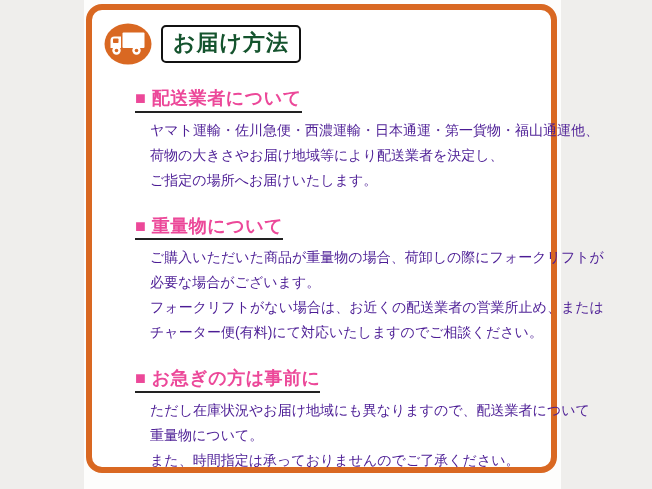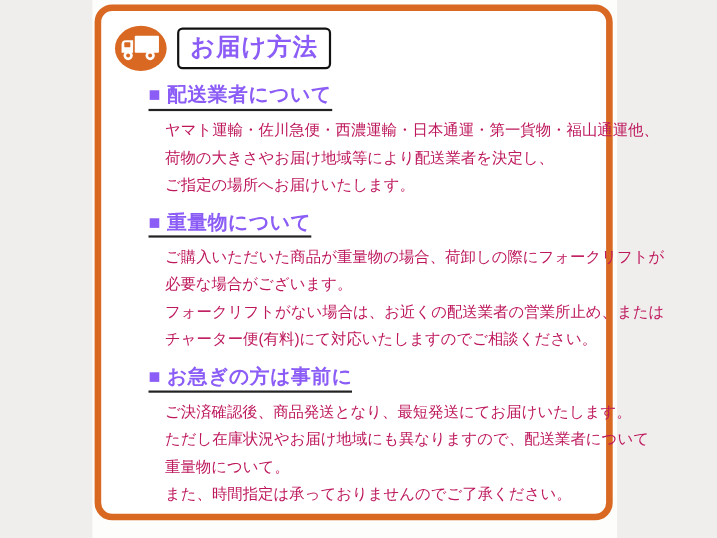--- a/index.html
+++ b/index.html
@@ -49,47 +49,47 @@
     flex: 0 0 auto;
     display: block;
   }
   .title-box {
     display: inline-block;
     border: 2px solid #111111;
     border-radius: 5px;
     padding: 3px 10px 4px 10px;
     font-size: 22px;
     font-weight: bold;
-    color: #8b5cf6;
+    color: #14532d;
     letter-spacing: 1px;
     line-height: 1.2;
   }
   .sections {
     margin: 6px 0 0 43px;
     color: #1c1c1c;
   }
   .sec {
     margin-top: 11px;
   }
   .sec-heading {
     display: inline-block;
     font-size: 18px;
     font-weight: bold;
-    color: #8b5cf6;
+    color: #ec4899;
     border-bottom: 2px solid #222222;
     padding-bottom: 1px;
-    margin: 0 0 5px 0;
+    margin: 12px 0 5px 0;
     letter-spacing: 0.5px;
     line-height: 1.2;
   }
   .sec-body {
     margin-left: 15px;
     font-size: 14px;
     line-height: 25px;
-    color: #be185d;
+    color: #4c1d95;
   }
   .body-line {
     white-space: nowrap;
   }
 </style>
 </head>
 <body>
 
 <div class="page">
   <div class="white-column"></div>
@@ -133,21 +133,20 @@
           <div class="body-line">ご購入いただいた商品が重量物の場合、荷卸しの際にフォークリフトが</div>
           <div class="body-line">必要な場合がございます。</div>
           <div class="body-line">フォークリフトがない場合は、お近くの配送業者の営業所止め、または</div>
           <div class="body-line">チャーター便(有料)にて対応いたしますのでご相談ください。</div>
         </div>
       </div>
 
       <div class="sec">
         <div class="sec-heading">■ お急ぎの方は事前に</div>
         <div class="sec-body">
-          <div class="body-line">ご決済確認後、商品発送となり、最短発送にてお届けいたします。</div>
           <div class="body-line">ただし在庫状況やお届け地域にも異なりますので、配送業者について</div>
           <div class="body-line">重量物について。</div>
           <div class="body-line">また、時間指定は承っておりませんのでご了承ください。</div>
         </div>
       </div>
 
     </div>
   </div>
 </div>
 

